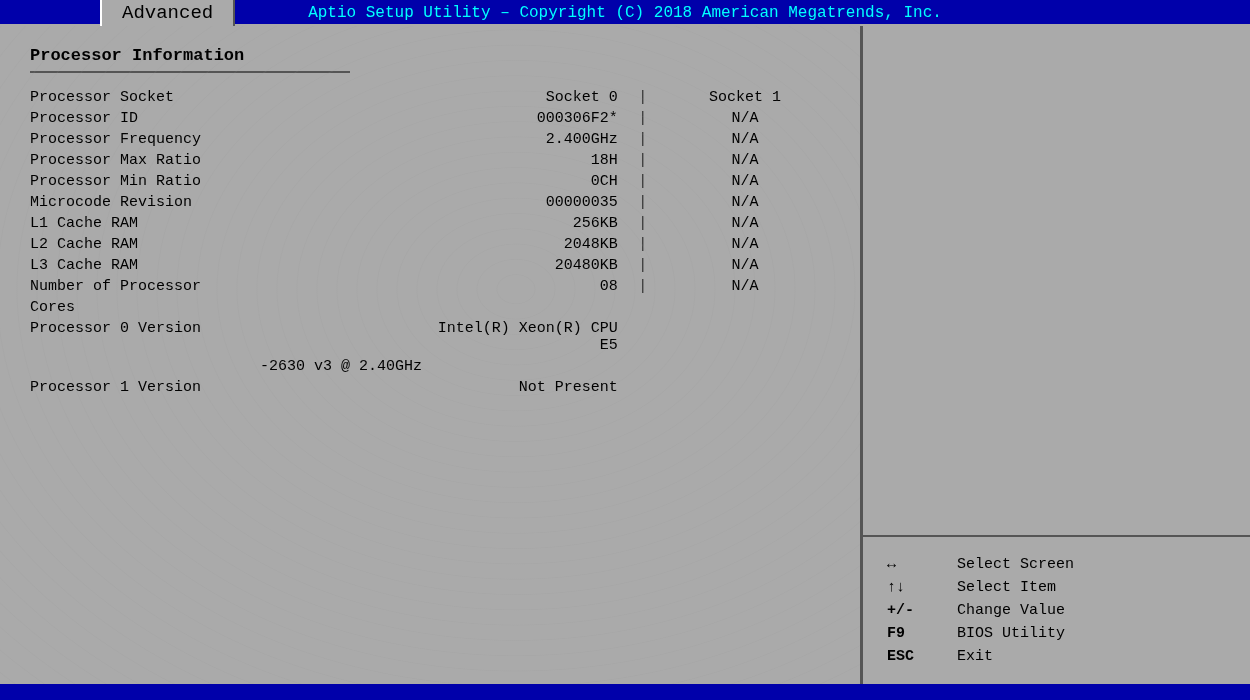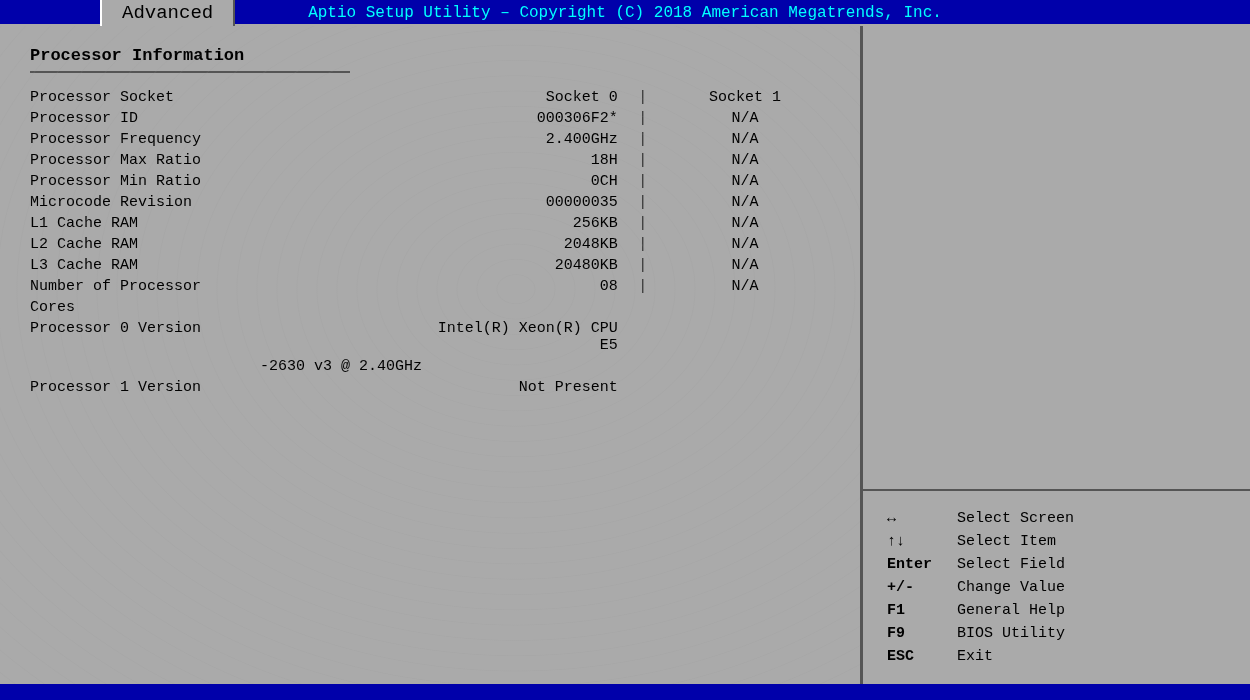--- a/index.html
+++ b/index.html
@@ -262,30 +262,22 @@
         <tbody id="keybinding-tbody">
             <tr>
               <td class="key-col">↔</td>
               <td class="action-col">Select Screen</td>
             </tr>
             <tr>
               <td class="key-col">↑↓</td>
               <td class="action-col">Select Item</td>
             </tr>
             <tr>
-              <td class="key-col">Enter</td>
-              <td class="action-col">Select Field</td>
-            </tr>
-            <tr>
               <td class="key-col">+/-</td>
               <td class="action-col">Change Value</td>
-            </tr>
-            <tr>
-              <td class="key-col">F1</td>
-              <td class="action-col">General Help</td>
             </tr>
             <tr>
               <td class="key-col">F9</td>
               <td class="action-col">BIOS Utility</td>
             </tr>
             <tr>
               <td class="key-col">ESC</td>
               <td class="action-col">Exit</td>
             </tr>
           </tbody>

